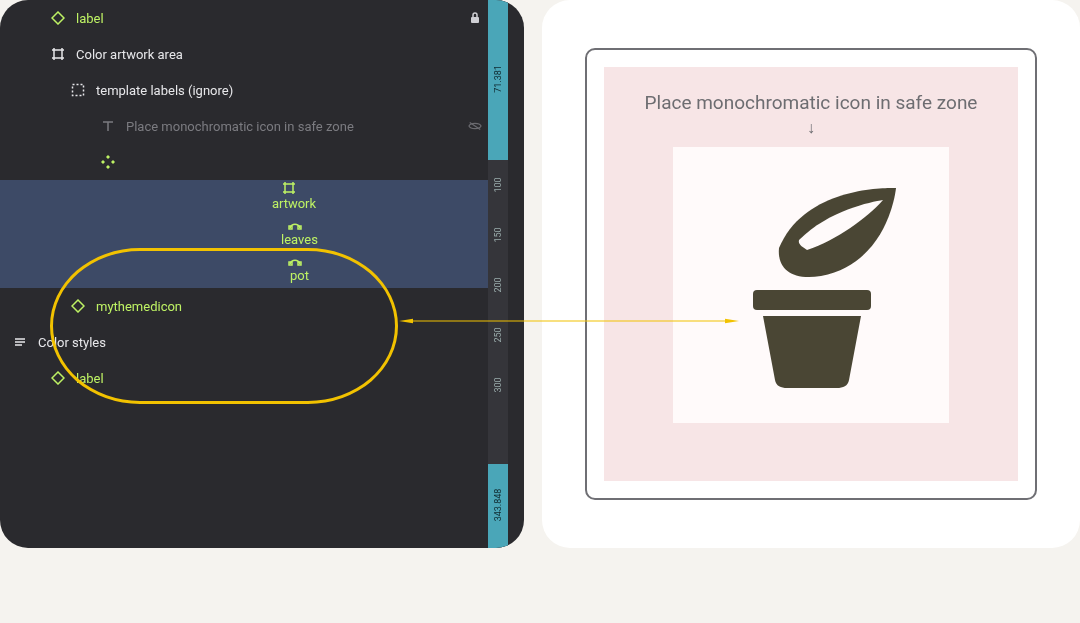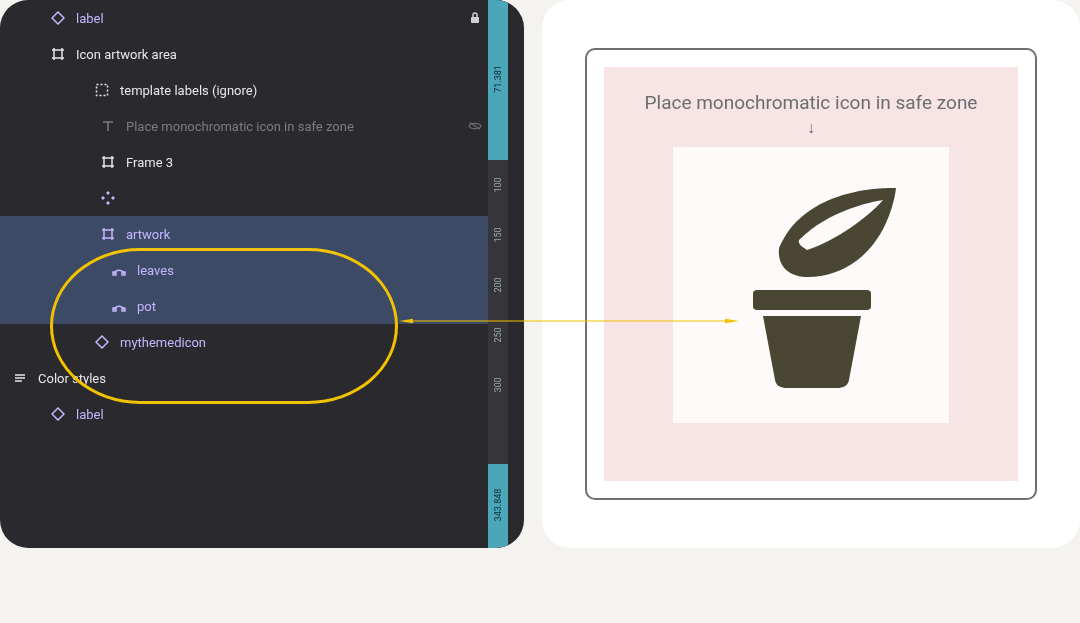--- a/index.html
+++ b/index.html
@@ -11,29 +11,29 @@
   .left {
     position: absolute; left: 0; top: 0; width: 524px; height: 548px;
     background: #2a2a2e; border-radius: 28px; overflow: hidden;
     color: #cfcfd4; font-size: 13px;
   }
   .rows { position: absolute; left: 0; top: 0; right: 36px; }
   .row {
     display: flex; align-items: center; height: 36px;
     position: relative;
   }
-  .row.sel { background: #3d4a66; }
+  .row.sel { background: #3d4a66; flex-direction: column; }
   .row .icon { width: 16px; height: 16px; margin-right: 10px; display: inline-flex; align-items: center; justify-content: center; flex: 0 0 16px; }
   .row .label { white-space: nowrap; overflow: hidden; text-overflow: ellipsis; }
   .ind-1 { padding-left: 50px; }
-  .ind-2 { padding-left: 70px; margin-left: 24px; }
+  .ind-2 { padding-left: 70px; }
   .ind-3 { padding-left: 100px; }
   .ind-4 { padding-left: 111px; }
   .ind-0 { padding-left: 12px; }
-  .purple { color: #c4b5fd; }
+  .purple { color: #bef264; }
   .dim { color: #7b7b80; }
   .white { color: #e7e7ea; }
 
   .right-badge {
     position: absolute; right: 6px; top: 50%; transform: translateY(-50%);
     width: 14px; height: 14px; display: inline-flex; align-items: center; justify-content: center;
   }
 
   
   .ruler {
@@ -112,21 +112,21 @@
               <path d="M5 6V4a2 2 0 0 1 4 0v2" stroke="#a07cff"></path>
             </svg>
           </span>
         </div>
         <div class="row ind-1">
           <span class="icon white">
             <svg class="ic" viewBox="0 0 14 14">
               <path d="M3 1v12 M11 1v12 M1 3h12 M1 11h12"></path>
             </svg>
           </span>
-          <span class="label white">Icon artwork area</span>
+          <span class="label white">Color artwork area</span>
         </div>
         <div class="row ind-2">
           <span class="icon white">
             <svg class="ic" viewBox="0 0 14 14">
               <rect x="1.5" y="1.5" width="11" height="11" stroke-dasharray="2 2"></rect>
             </svg>
           </span>
           <span class="label white">template labels (ignore)</span>
         </div>
         <div class="row ind-3">
@@ -136,28 +136,20 @@
             </svg>
           </span>
           <span class="label dim">Place monochromatic icon in safe zone</span>
           <span class="right-badge">
             <svg class="eye" viewBox="0 0 16 10">
               <path d="M1 5c2-4 12-4 14 0"></path>
               <path d="M1 5c2 4 12 4 14 0"></path>
               <path d="M2 1l12 8"></path>
             </svg>
           </span>
-        </div>
-        <div class="row ind-3">
-          <span class="icon white">
-            <svg class="ic" viewBox="0 0 14 14">
-              <path d="M3 1v12 M11 1v12 M1 3h12 M1 11h12"></path>
-            </svg>
-          </span>
-          <span class="label white">Frame 3</span>
         </div>
         <div class="row ind-3">
           <span class="icon purple">
             <svg class="ic" viewBox="0 0 14 14">
               <path class="f" d="M7 0l2 2-2 2-2-2z M7 10l2 2-2 2-2-2z M0 7l2-2 2 2-2 2z M10 7l2-2 2 2-2 2z"></path>
             </svg>
           </span>
         </div>
         <div class="row ind-3 sel">
           <span class="icon purple">

